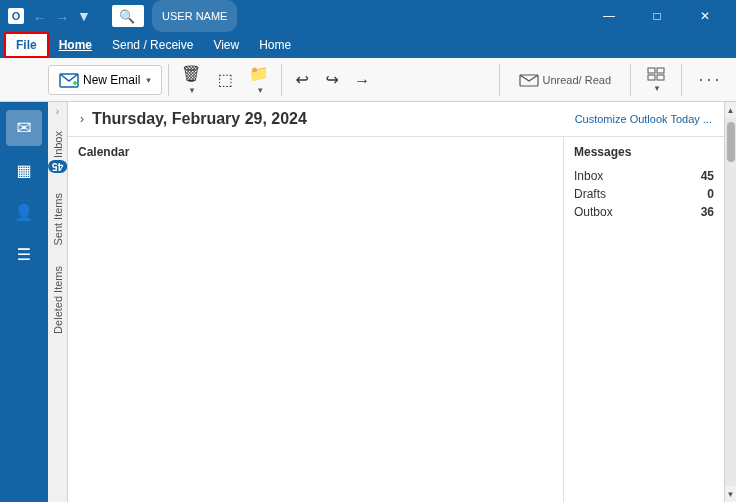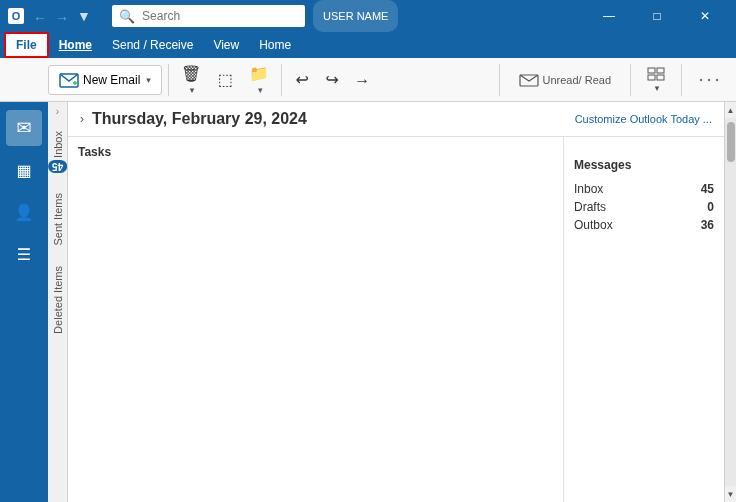--- a/index.html
+++ b/index.html
@@ -207,21 +207,21 @@
       padding: 8px 10px;
     }
     .today-section:last-child { border-right: none; }
     .today-section-title {
       font-weight: 700;
       font-size: 12px;
       color: #333;
       margin-bottom: 8px;
     }
 
-    .messages-section { flex: 0 0 160px; padding: 8px 10px; margin-top: 13px; }
+    .messages-section { flex: 0 0 160px; padding: 8px 10px; }
     .messages-row {
       display: flex;
       justify-content: space-between;
       padding: 2px 0;
       font-size: 12px;
     }
     .messages-row .label { color: #333; }
     .messages-row .count { font-weight: bold; color: #333; min-width: 30px; text-align: right; }
 
     
@@ -245,21 +245,20 @@
     <div class="title-bar-icon">
       <span style="color:#1464a5;font-size:11px;font-weight:bold;">O</span>
     </div>
     <div class="title-bar-arrows">
       <span class="title-bar-arrow disabled">←</span>
       <span class="title-bar-arrow disabled">→</span>
       <span class="title-bar-arrow">▼</span>
     </div>
     <div class="search-box">
       <span class="search-icon-sym">🔍</span>
-      <input type="text" placeholder="Search" style="">
     </div>
   </div>
   <div class="user-pill">USER NAME</div>
   <div class="title-bar-controls">
     <div class="title-bar-btn">—</div>
     <div class="title-bar-btn">□</div>
     <div class="title-bar-btn close">✕</div>
   </div>
 </div>
 
@@ -374,24 +373,24 @@
     <div class="main-content">
 
       <div class="today-header">
         <span class="today-chevron">›</span>
         <span class="today-date">Thursday, February 29, 2024</span>
         <span class="customize-link">Customize Outlook Today ...</span>
       </div>
 
       <div class="today-grid">
 
-
         <div class="today-section">
-          <div class="today-section-title">Tasks</div>
+          <div class="today-section-title">Calendar</div>
         </div>
+
 
         <div class="messages-section">
           <div class="today-section-title">Messages</div>
           <div class="messages-row">
             <span class="label">Inbox</span>
             <span class="count">45</span>
           </div>
           <div class="messages-row">
             <span class="label">Drafts</span>
             <span class="count">0</span>

